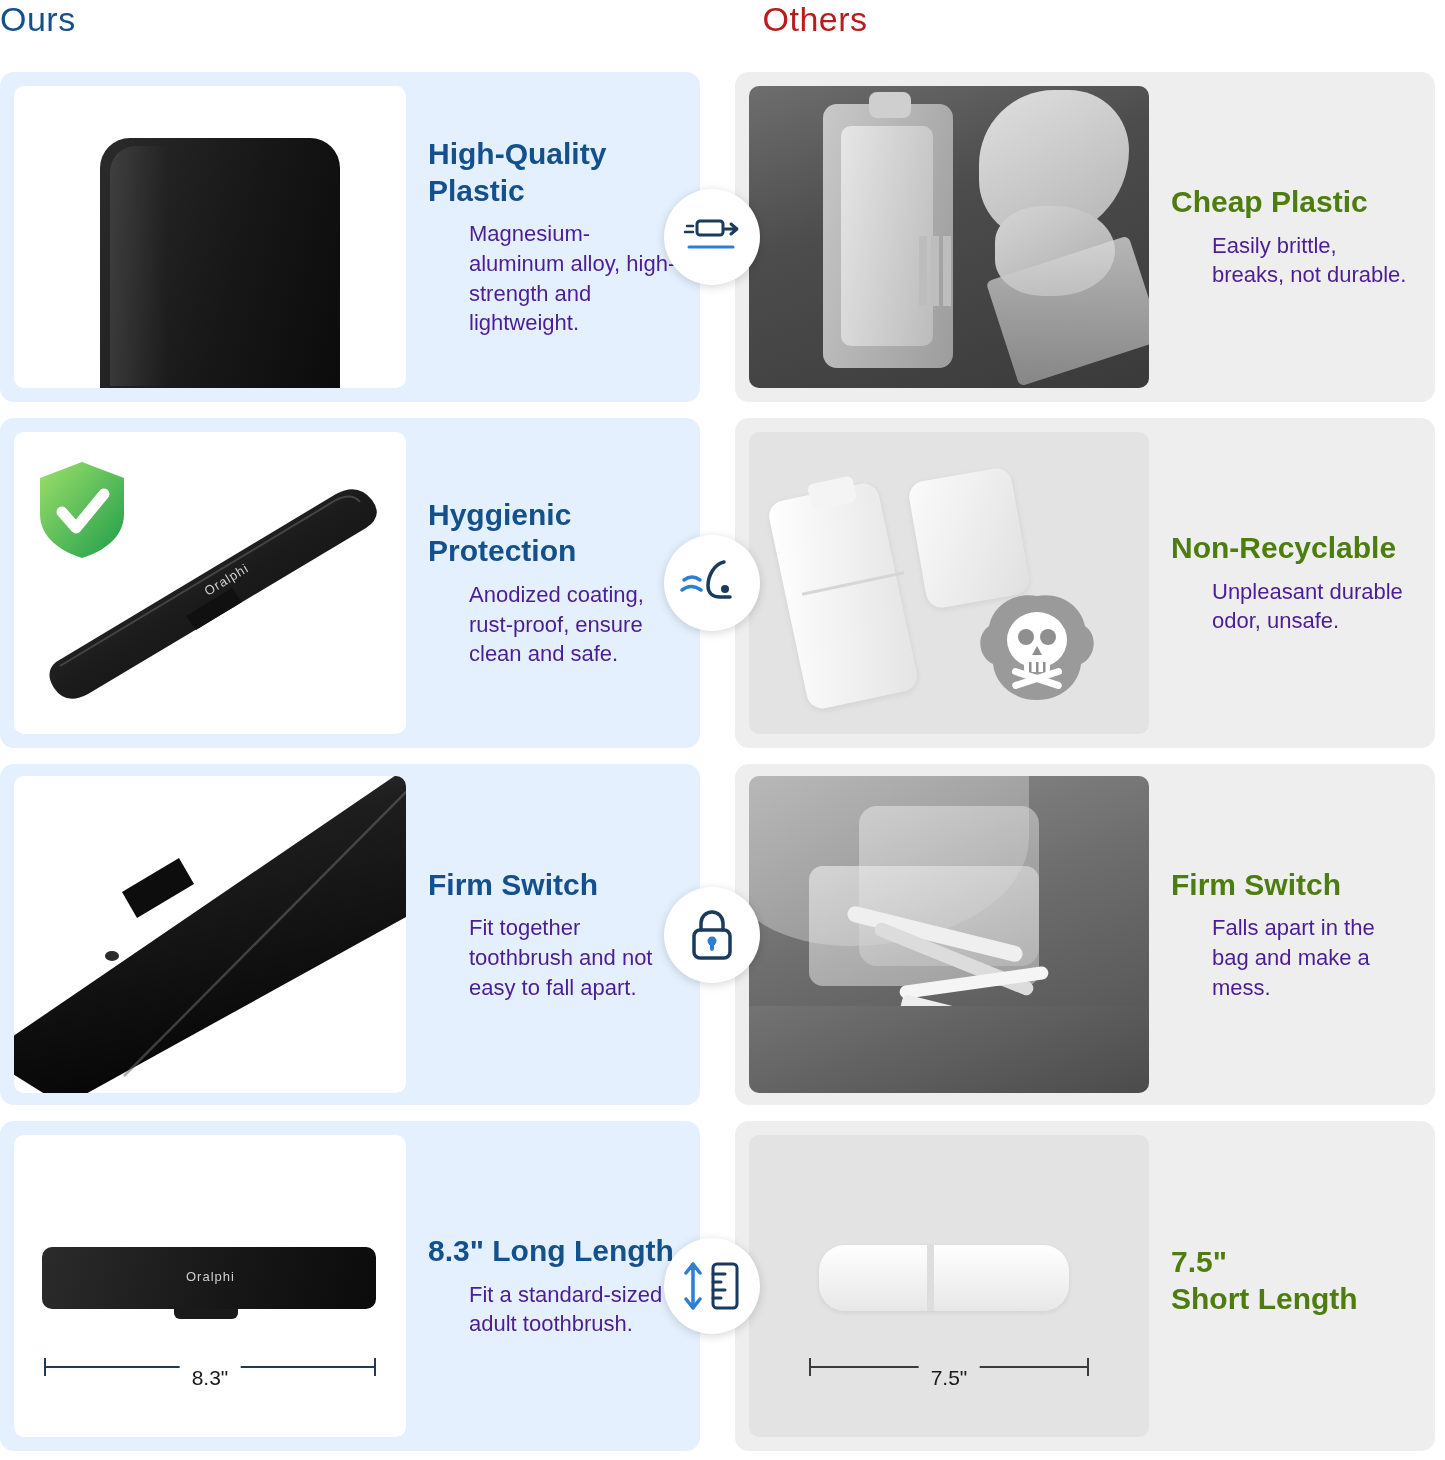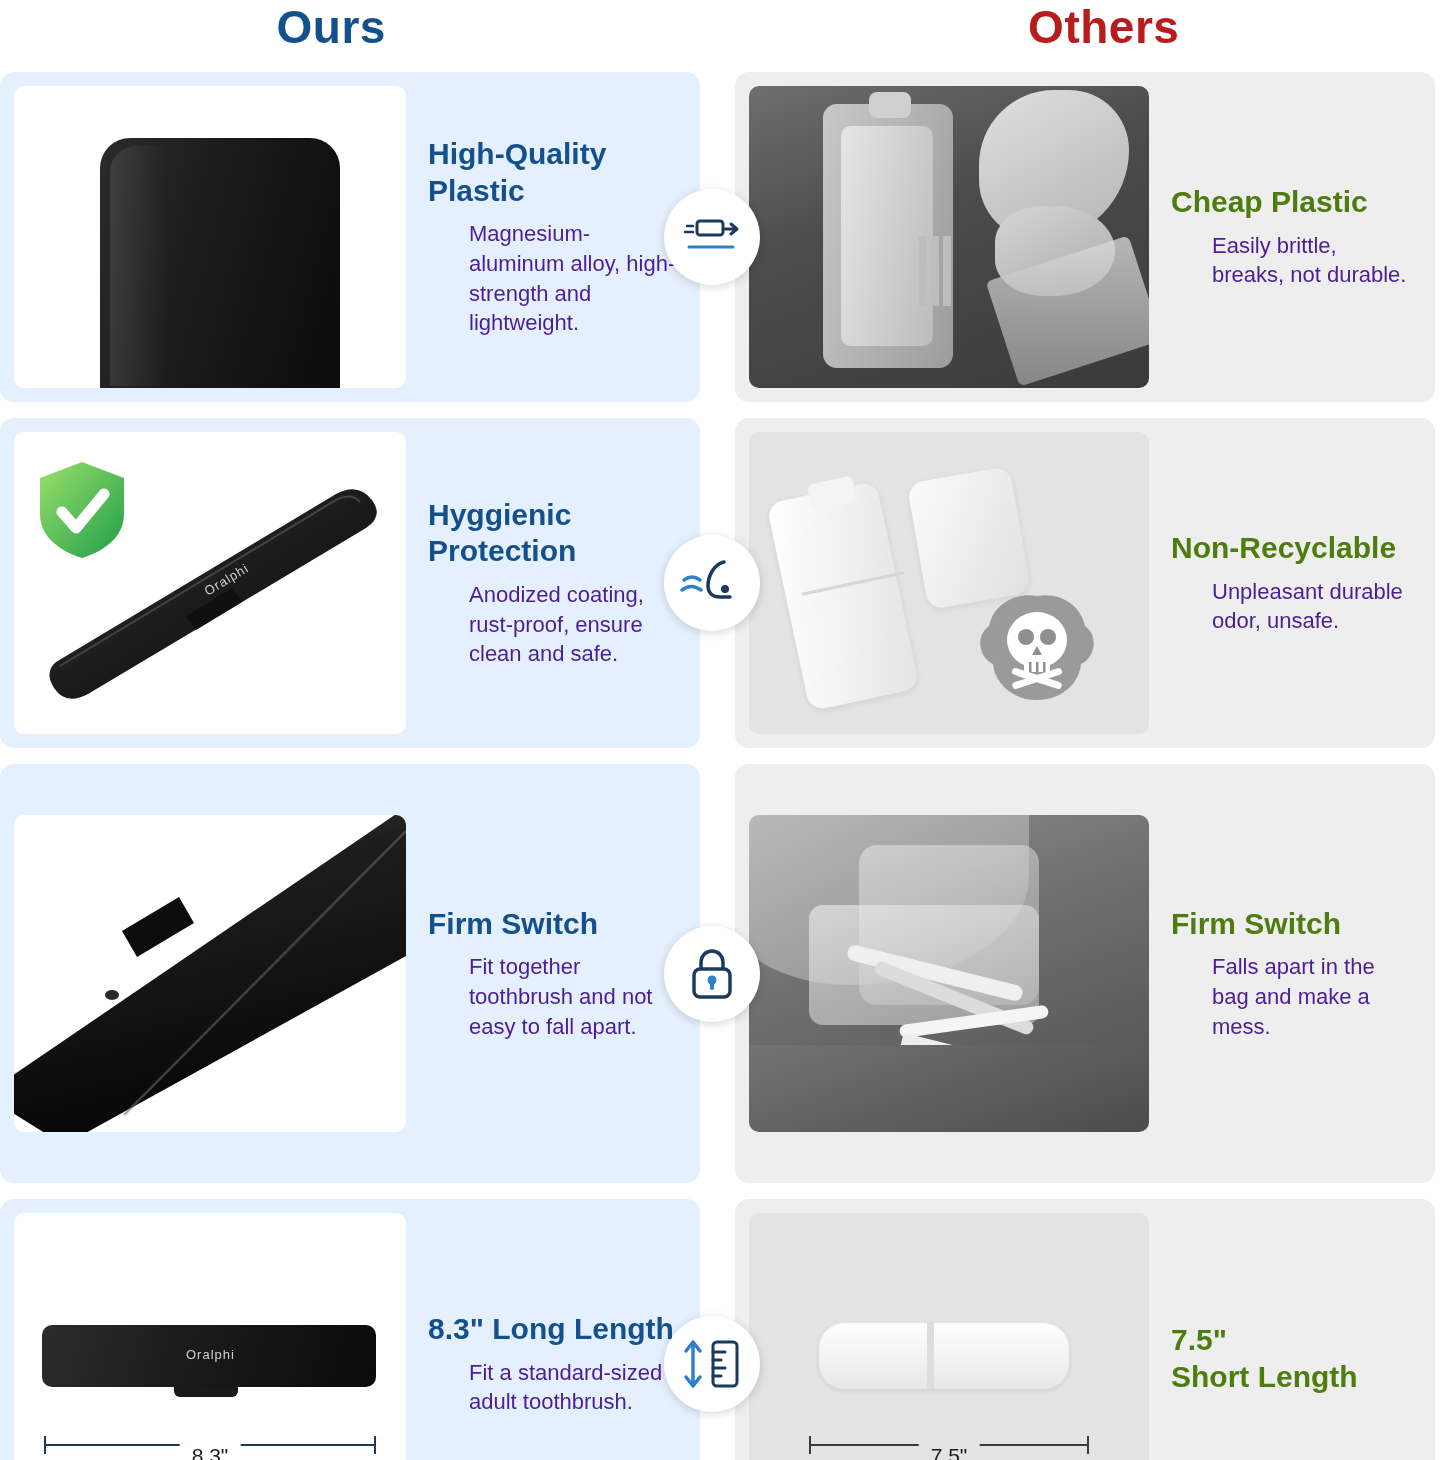--- a/index.html
+++ b/index.html
@@ -22,23 +22,23 @@
 
   
   .headers {
     display: flex;
     width: 100%;
     height: 72px;
     align-items: flex-start;
   }
   .head-col {
     flex: 1 1 50%;
-    text-align: center;
-    font-size: 46px;
-    font-weight: bold;
+    text-align: left;
+    font-size: 34px;
+    font-weight: normal;
     letter-spacing: 0.5px;
   }
   .head-ours { color: #14508c; padding-right: 60px; }
   .head-others { color: #b91c1c; padding-left: 40px; }
 
   
   .row {
     display: flex;
     width: 100%;
     position: relative;
@@ -300,21 +300,21 @@
           </svg>
         </div>
       </div>
       <div class="txt">
         <div class="t-title others">Non-Recyclable</div>
         <div class="t-body">Unpleasant durable odor, unsafe.</div>
       </div>
     </div>
   </div>
 
-  <div class="row" style="height:419px;">
+  <div class="row" style="height:341px;">
 
     <div class="panel panel-ours">
       <div class="media media-white" style="width:392px;height:317px;">
         <div class="abs" style="left:-10px;top:0px;width:410px;height:317px;overflow:hidden;">
           <svg width="410" height="317" viewBox="0 0 410 317">
             <defs>
               <linearGradient id="g3" x1="0" y1="0" x2="0.3" y2="1">
                 <stop offset="0%" stop-color="#4a4a4a"></stop>
                 <stop offset="35%" stop-color="#1e1e1e"></stop>
                 <stop offset="100%" stop-color="#050505"></stop>

